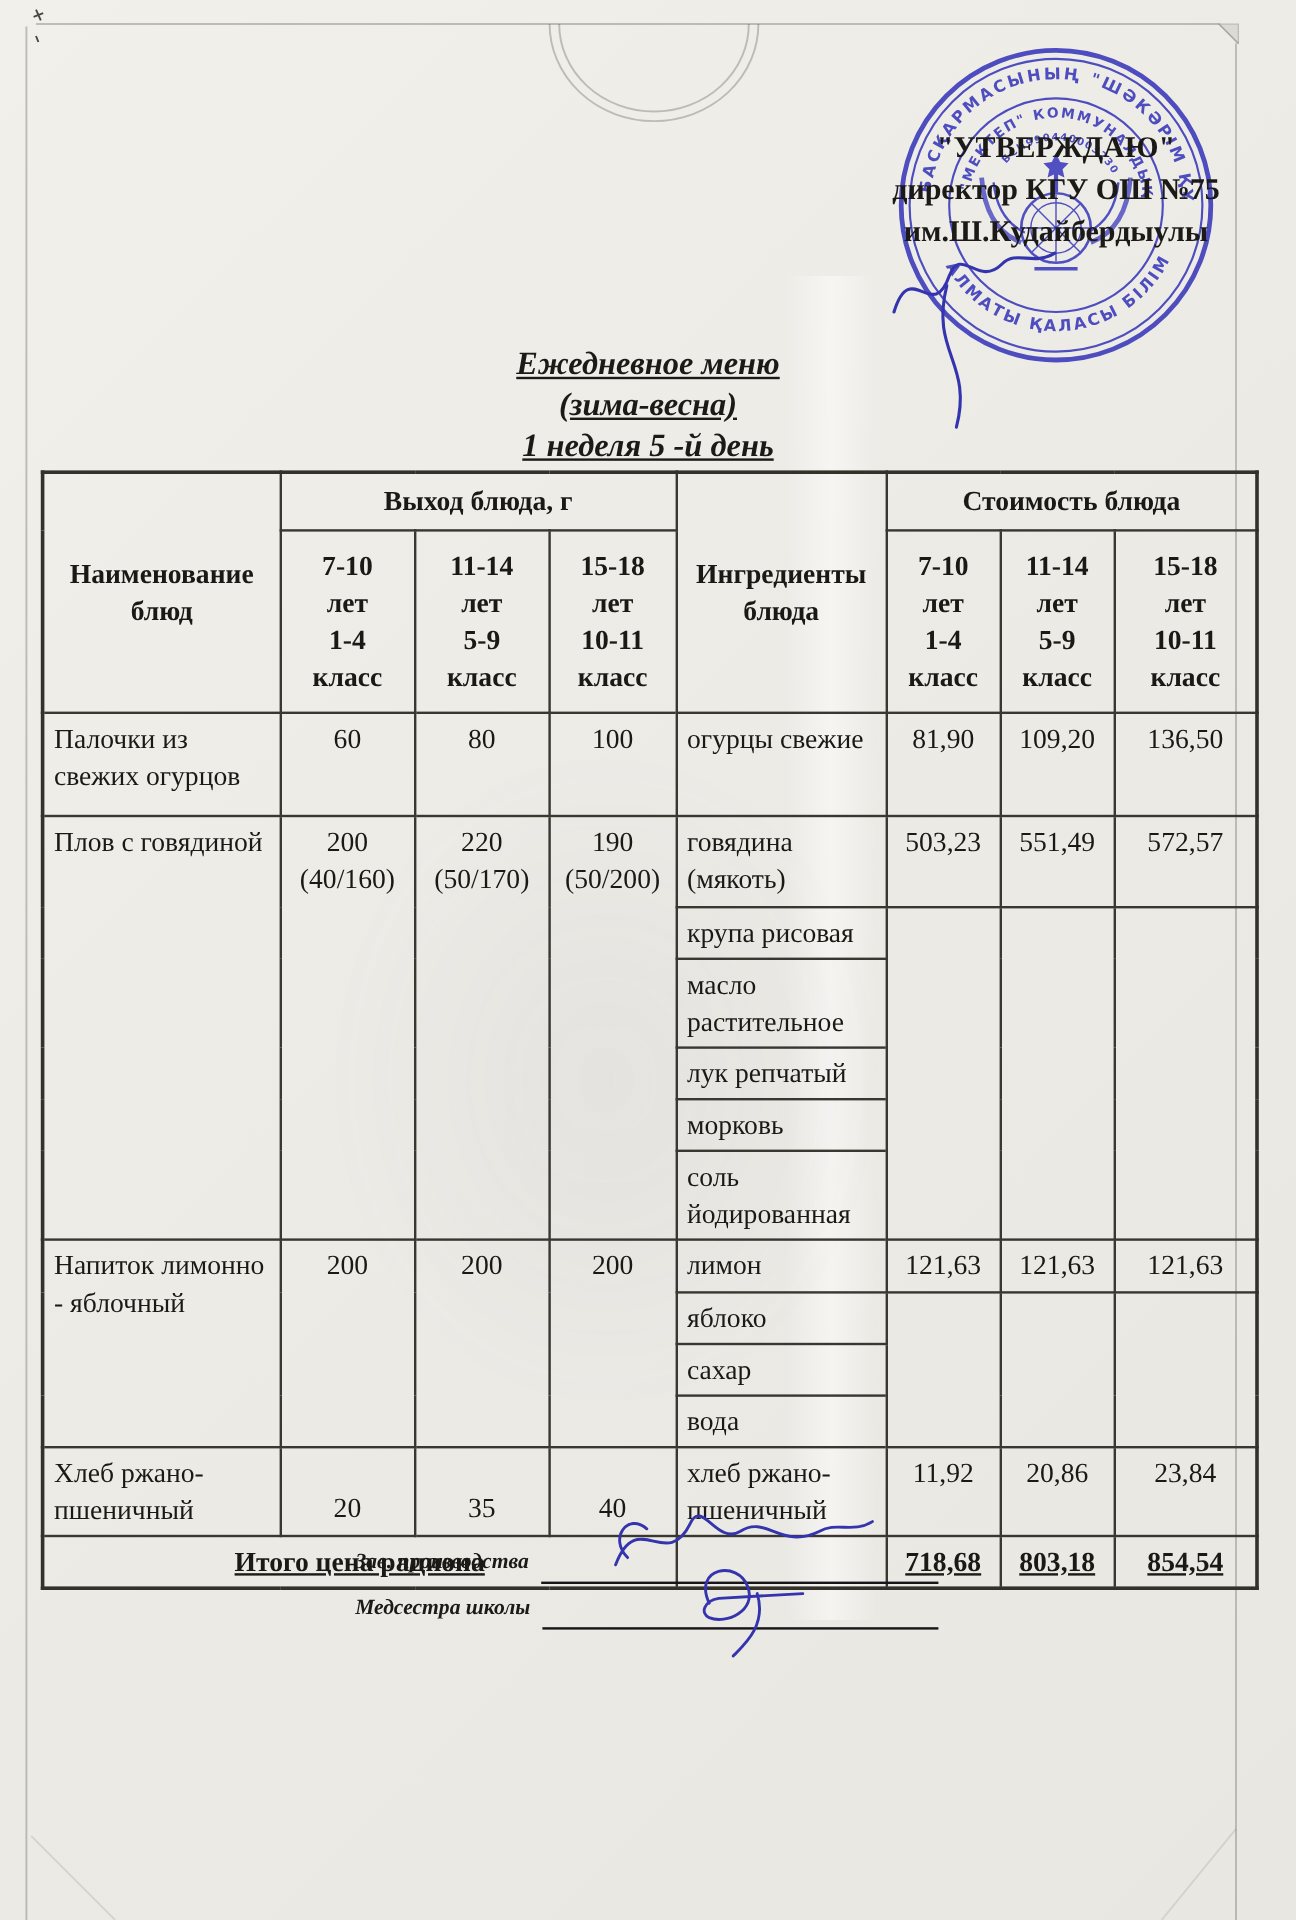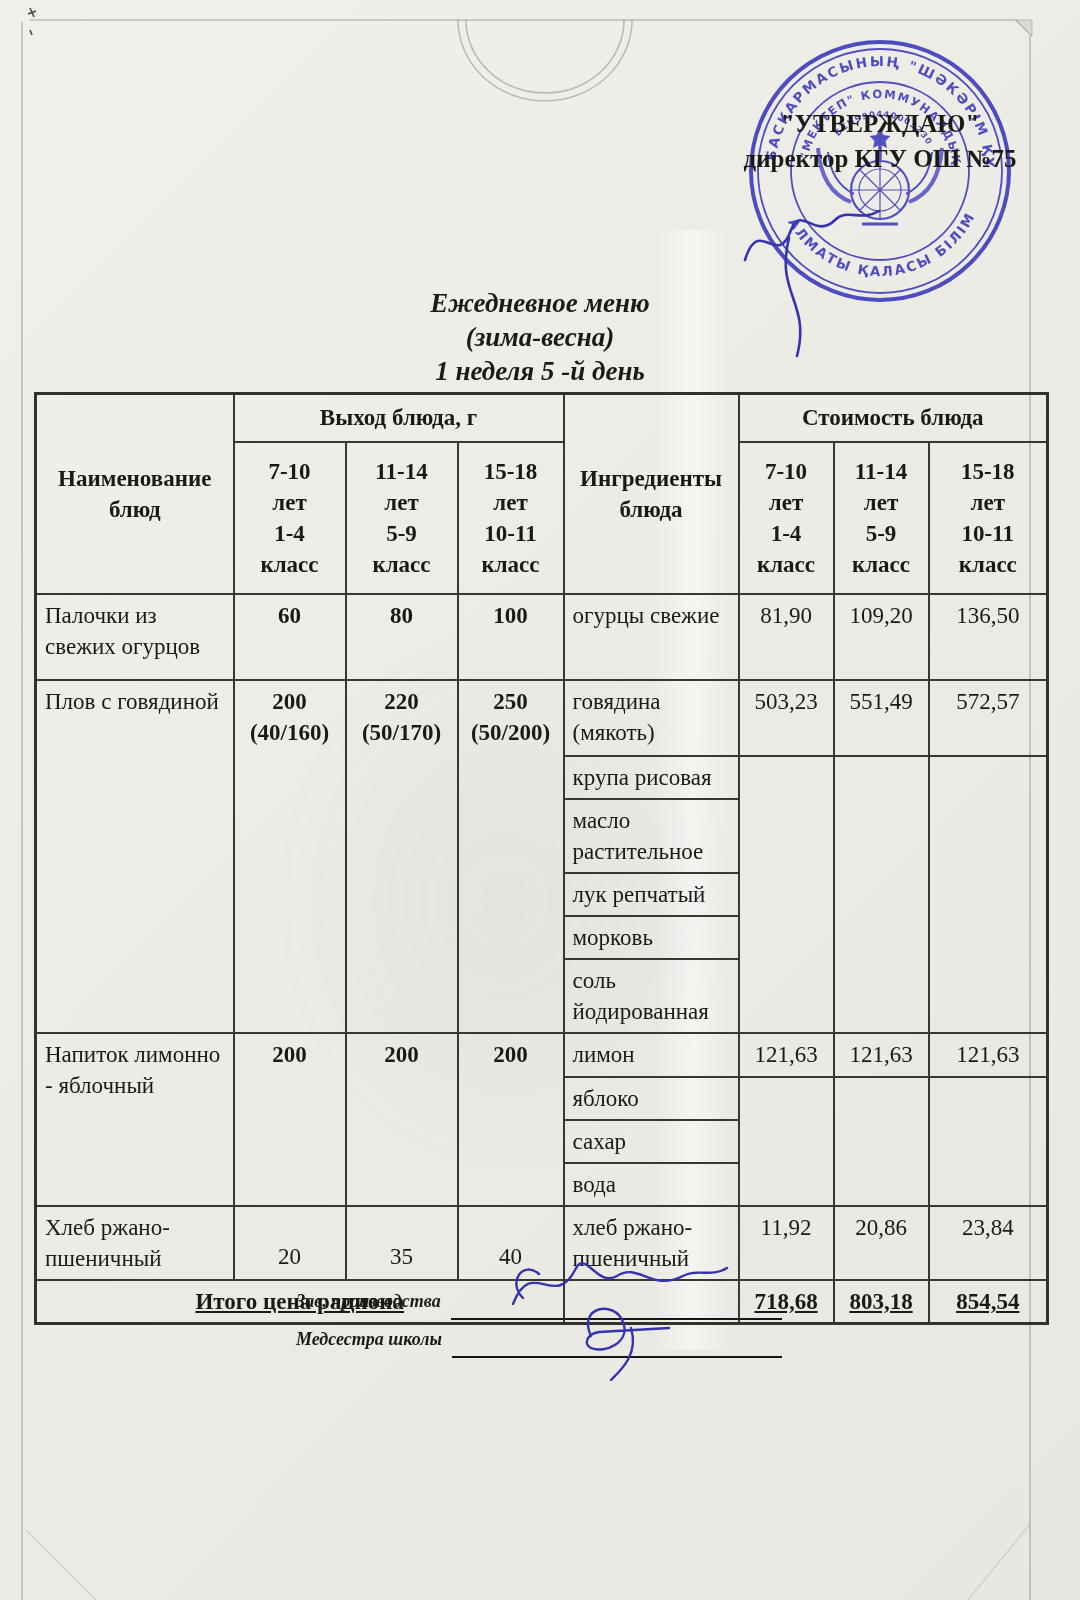--- a/index.html
+++ b/index.html
@@ -21,30 +21,30 @@
 
   
   .approval{position:absolute;left:712px;top:106px;width:336px;z-index:2;text-align:center;
             font-weight:bold;font-size:25px;line-height:35px;}
   .approval .nameline{display:flex;justify-content:center;align-items:flex-end;gap:6px;}
   .approval .sig-underline{width:88px;border-bottom:2.5px solid #17151a;height:28px;}
   .dir-sign{position:absolute;left:735px;top:198px;z-index:3;}
 
   
   .title{position:absolute;left:34px;top:286px;width:1012px;text-align:center;z-index:2;
-         font-weight:bold;font-style:italic;font-size:27px;line-height:34px;}
+         font-weight:bold;font-style:italic;font-size:27px;line-height:34px;text-decoration:underline;}
 
   
   .menu{position:absolute;left:34px;top:392px;z-index:2;border-collapse:collapse;table-layout:fixed;
         width:1012px;background:transparent;}
   .menu td{border:2px solid #3a3731;vertical-align:top;padding:5px 8px;font-size:23px;line-height:31px;color:#1b1915;}
   .menu{border:3px solid #34312b;}
   .hd{font-weight:bold;text-align:center;vertical-align:middle !important;font-size:24px;}
   .pre{white-space:pre-line;}
-  .w{text-align:center;font-weight:bold;}
+  .w{text-align:center;}
   .wb{text-align:center;vertical-align:bottom !important;padding-bottom:7px !important;}
   .p{text-align:center;}
   .ing{padding-left:10px;margin-top:36px;}
   .total-label{font-weight:bold;text-align:center;vertical-align:middle !important;font-size:24px;}
   .ptotal{font-weight:bold;text-align:center;vertical-align:middle !important;font-size:24px;border-radius:21px;}
   tr.h1{height:48px;} tr.h2{height:152px;}
   tr.rA{height:86px;}
   tr.rB1{height:76px;} tr.rB2{height:38px;} tr.rB3{height:62px;} tr.rB4{height:38px;} tr.rB5{height:38px;} tr.rB6{height:64px;}
   tr.rC1{height:44px;} tr.rC2{height:40px;} tr.rC3{height:40px;} tr.rC4{height:38px;}
   tr.rD{height:62px;} tr.rT{height:40px;text-decoration:underline;}
@@ -107,20 +107,21 @@
       <path d="M164,164 C180,156 188,142 190,122" stroke-width="2"></path>
       <path d="M138,112 L138,130" stroke-width="3.5"></path>
       <path d="M138,98 l3.5,7 7,1 -5,5 1.5,7 -7,-3.5 -7,3.5 1.5,-7 -5,-5 7,-1 z" fill="#4343c0" stroke="none"></path>
       <path d="M120,194 L156,194" stroke-width="3"></path>
     </g>
   </svg>
 
   <div class="approval">
     <div>"УТВЕРЖДАЮ"</div>
     <div>директор КГУ ОШ №75</div>
+    <div>им.Ш.Кудайбердыулы</div>
   </div>
 
   <svg class="dir-sign" width="170" height="170">
     <g fill="none" stroke="#3434ae" stroke-width="2.6" stroke-linecap="round">
       <path d="M10,62 C24,16 42,72 56,32 C66,6 80,42 100,22 C112,10 126,24 144,13"></path>
       <path d="M54,40 C40,96 76,104 62,158"></path>
     </g>
   </svg>
 
   <div class="title">
@@ -184,21 +185,21 @@
         <td class="p">109,20</td>
         <td class="p">136,50</td>
       </tr>
 
       <tr class="rB1">
         <td rowspan="6">Плов с говядиной</td>
         <td class="w pre" rowspan="6">200
 (40/160)</td>
         <td class="w pre" rowspan="6">220
 (50/170)</td>
-        <td class="w pre" rowspan="6">250
+        <td class="w pre" rowspan="6">190
 (50/200)</td>
         <td class="ing">говядина (мякоть)</td>
         <td class="p">503,23</td>
         <td class="p">551,49</td>
         <td class="p">572,57</td>
       </tr>
       <tr class="rB2">
         <td class="ing">крупа рисовая</td>
         <td rowspan="5"></td>
         <td rowspan="5"></td>

